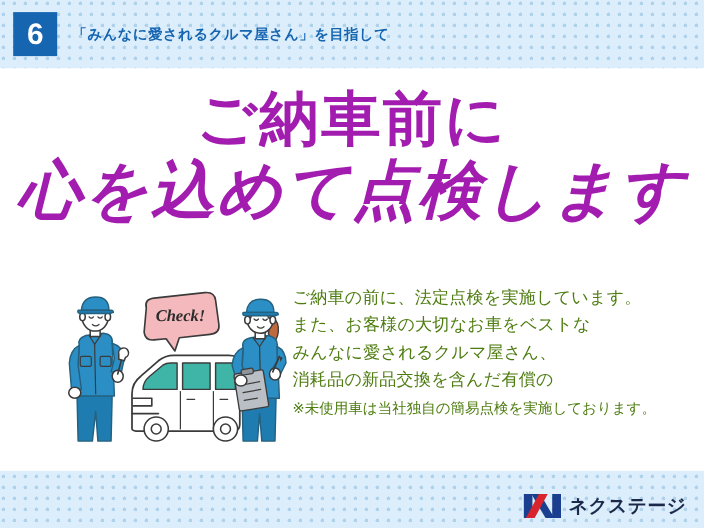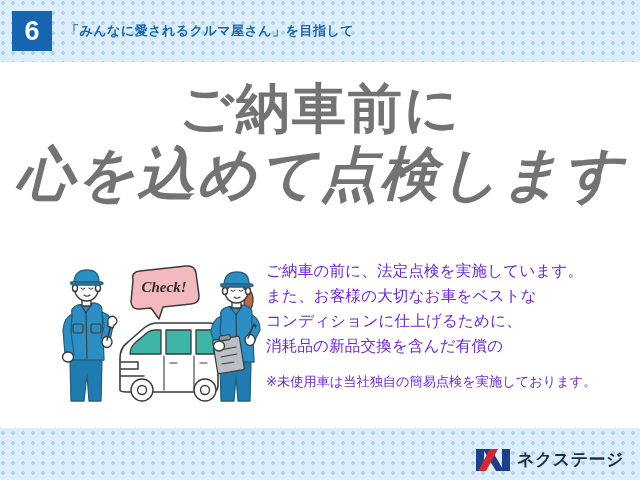--- a/index.html
+++ b/index.html
@@ -48,50 +48,50 @@
   #panel {
     position:absolute;
     left:0; top:62px;
     width:640px; height:366px;
     background:#ffffff;
   }
   
   #headline {
     position:absolute; left:0; top:18px; width:640px;
     text-align:center;
-    color:#737373;
+    color:#a21caf;
     font-weight:bold;
     letter-spacing:2px;
     line-height:1.06;
   }
   .hl-line { display:block; white-space:nowrap; }
   #hl1 { font-size:54px; }
   #hl2 { font-size:58px; margin-top:6px;font-style:italic; }
   
   #body-copy {
     position:absolute;
     left:266px; top:196px;
     width:366px;
-    color:#6d28d9;
+    color:#4d7c0f;
   }
   .copy-line {
     display:block;
     font-size:15.5px;
     line-height:1.62;
     letter-spacing:.2px;
     white-space:nowrap;
     font-weight:500;
   }
   .copy-note {
     display:block;
     font-size:13.2px;
     line-height:1.55;
     letter-spacing:0;
     white-space:nowrap;
-    margin-top:14px;
+    margin-top:3px;
     font-weight:500;
   }
   
   #illustration {
     position:absolute;
     left:58px; top:200px;
     width:205px; height:140px;
   }
   #illustration svg { display:block; }
   
@@ -124,21 +124,21 @@
   <div id="panel">
 
     <div id="headline">
       <span class="hl-line" id="hl1">ご納車前に</span>
       <span class="hl-line" id="hl2">心を込めて点検します</span>
     </div>
 
     <div id="body-copy">
       <span class="copy-line">ご納車の前に、法定点検を実施しています。</span>
       <span class="copy-line">また、お客様の大切なお車をベストな</span>
-      <span class="copy-line">コンディションに仕上げるために、</span>
+      <span class="copy-line">みんなに愛されるクルマ屋さん、</span>
       <span class="copy-line">消耗品の新品交換を含んだ有償の</span>
       <span class="copy-note">※未使用車は当社独自の簡易点検を実施しております。</span>
     </div>
 
     <div id="illustration">
       <svg viewBox="0 0 205 140" width="205" height="140">
         <defs>
           <style>
             .ln   { fill:none; stroke:#3b3b3b; stroke-width:1.5;
                     stroke-linecap:round; stroke-linejoin:round; }

